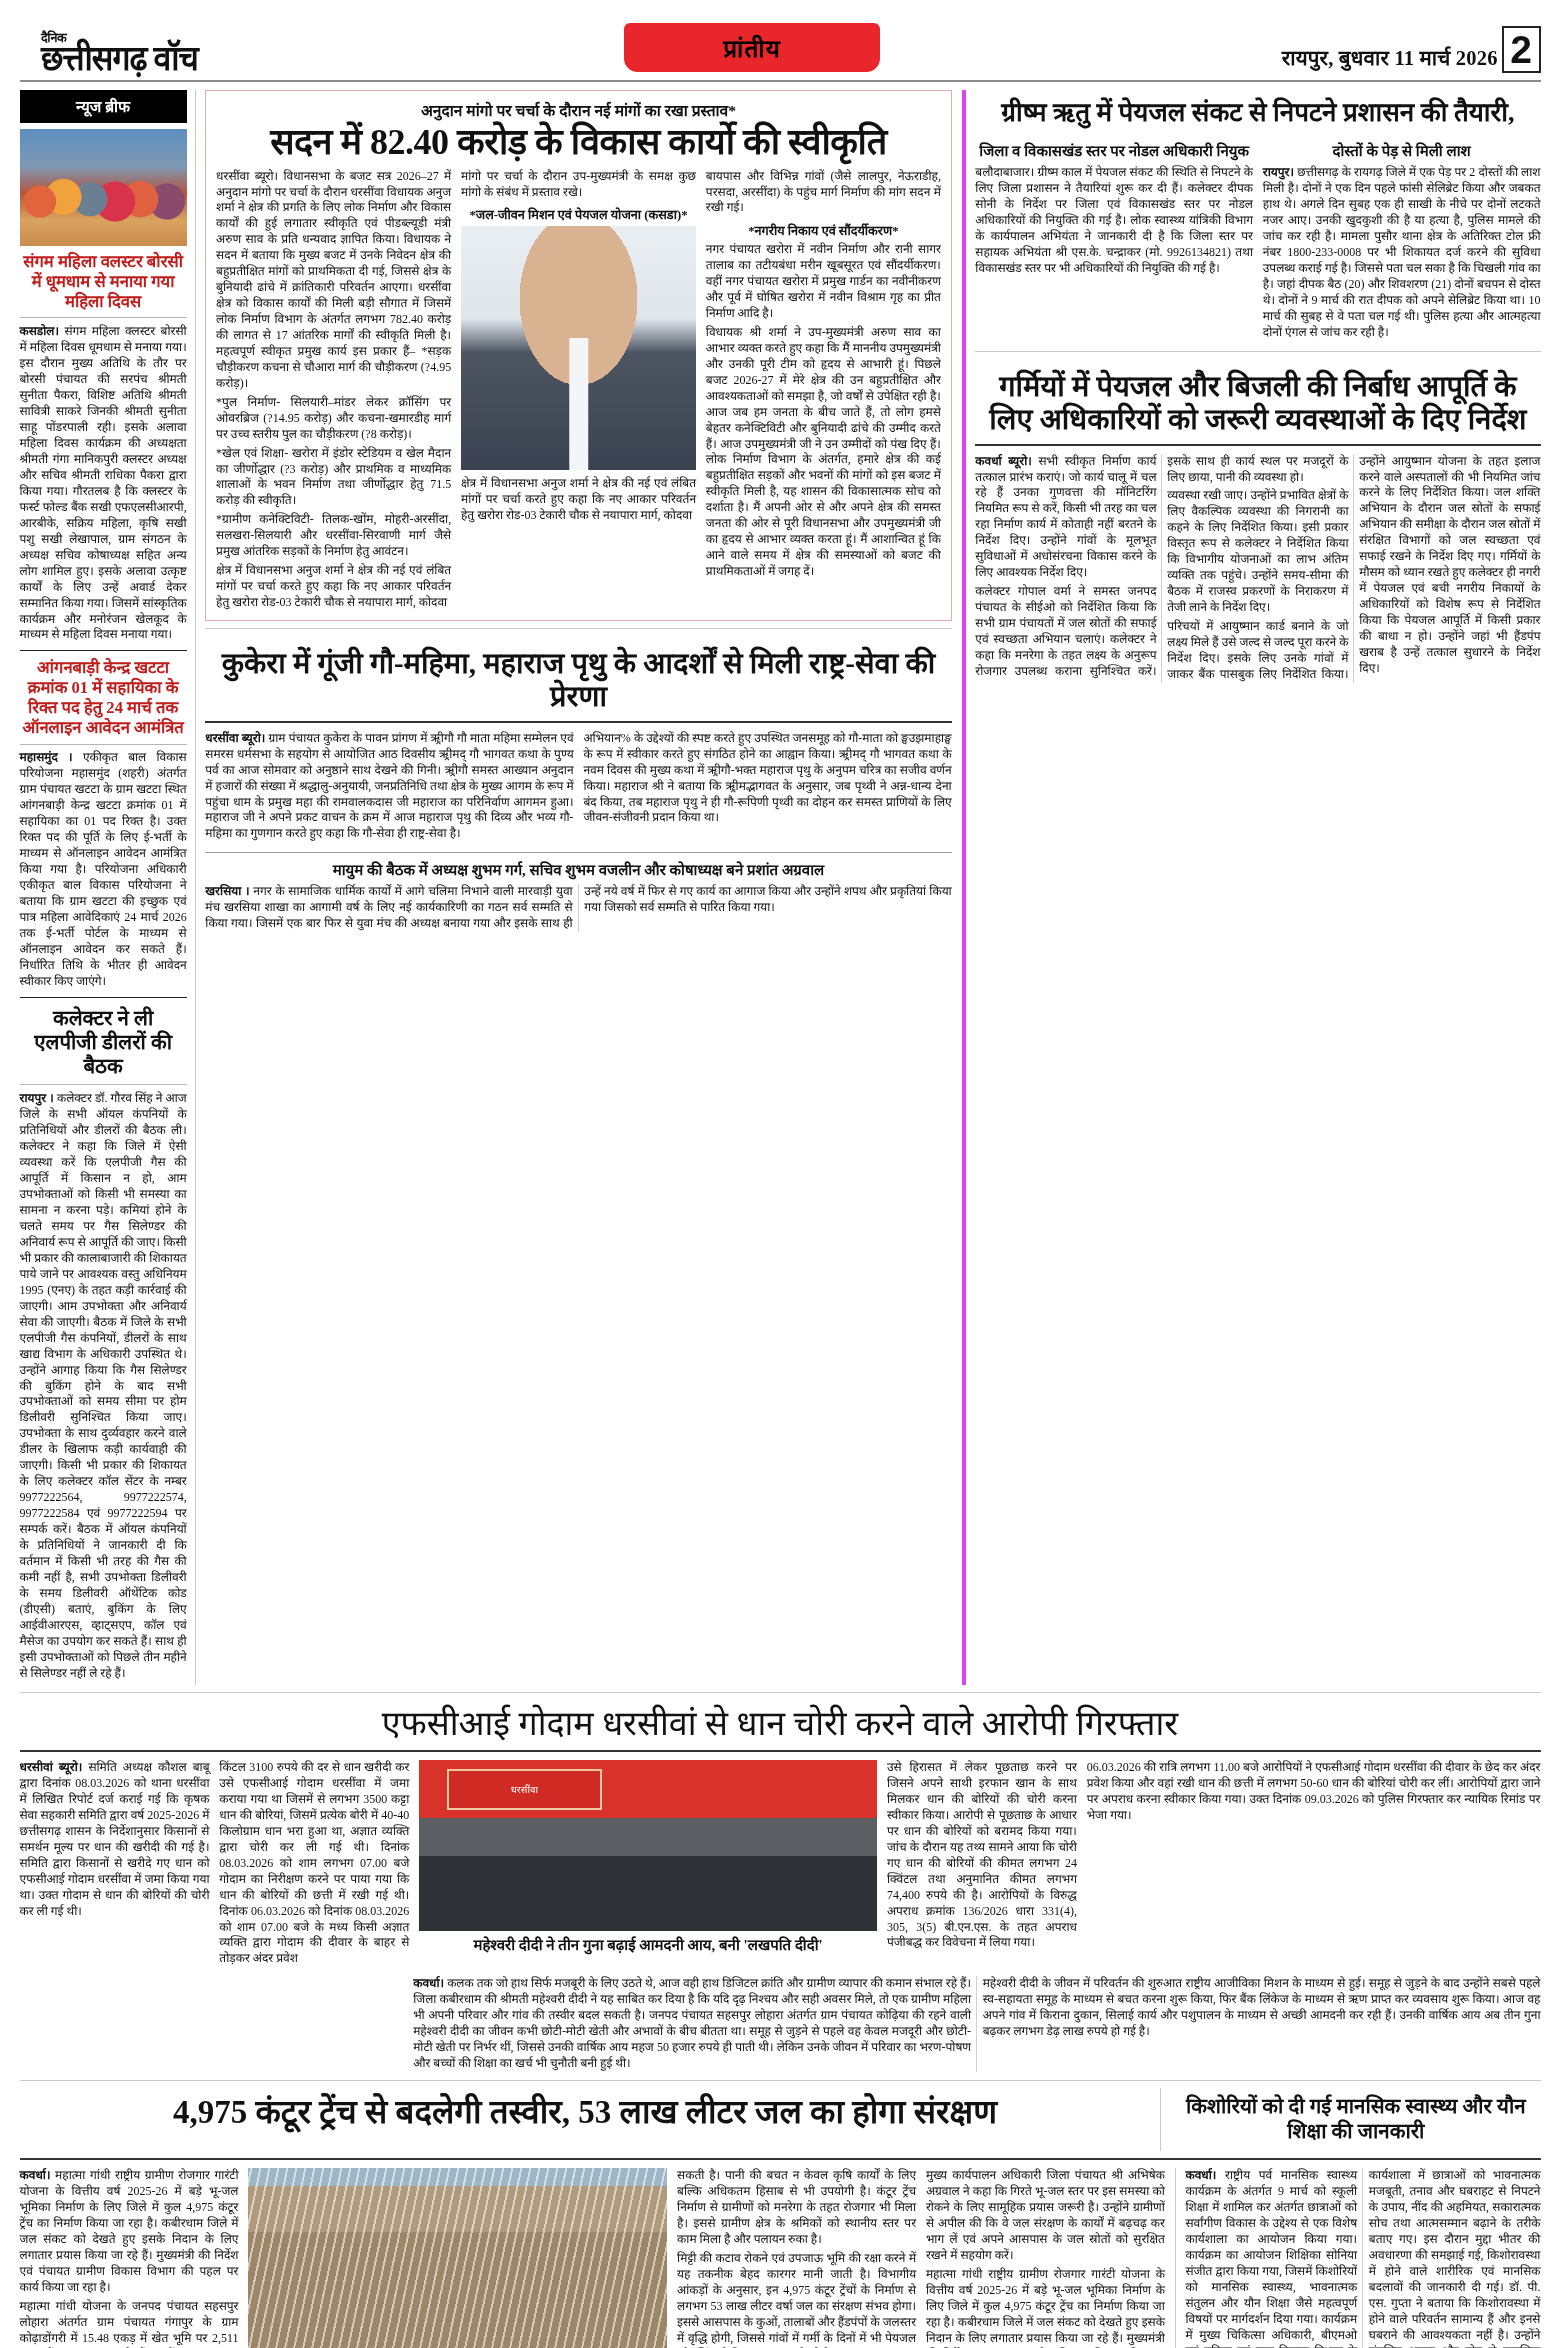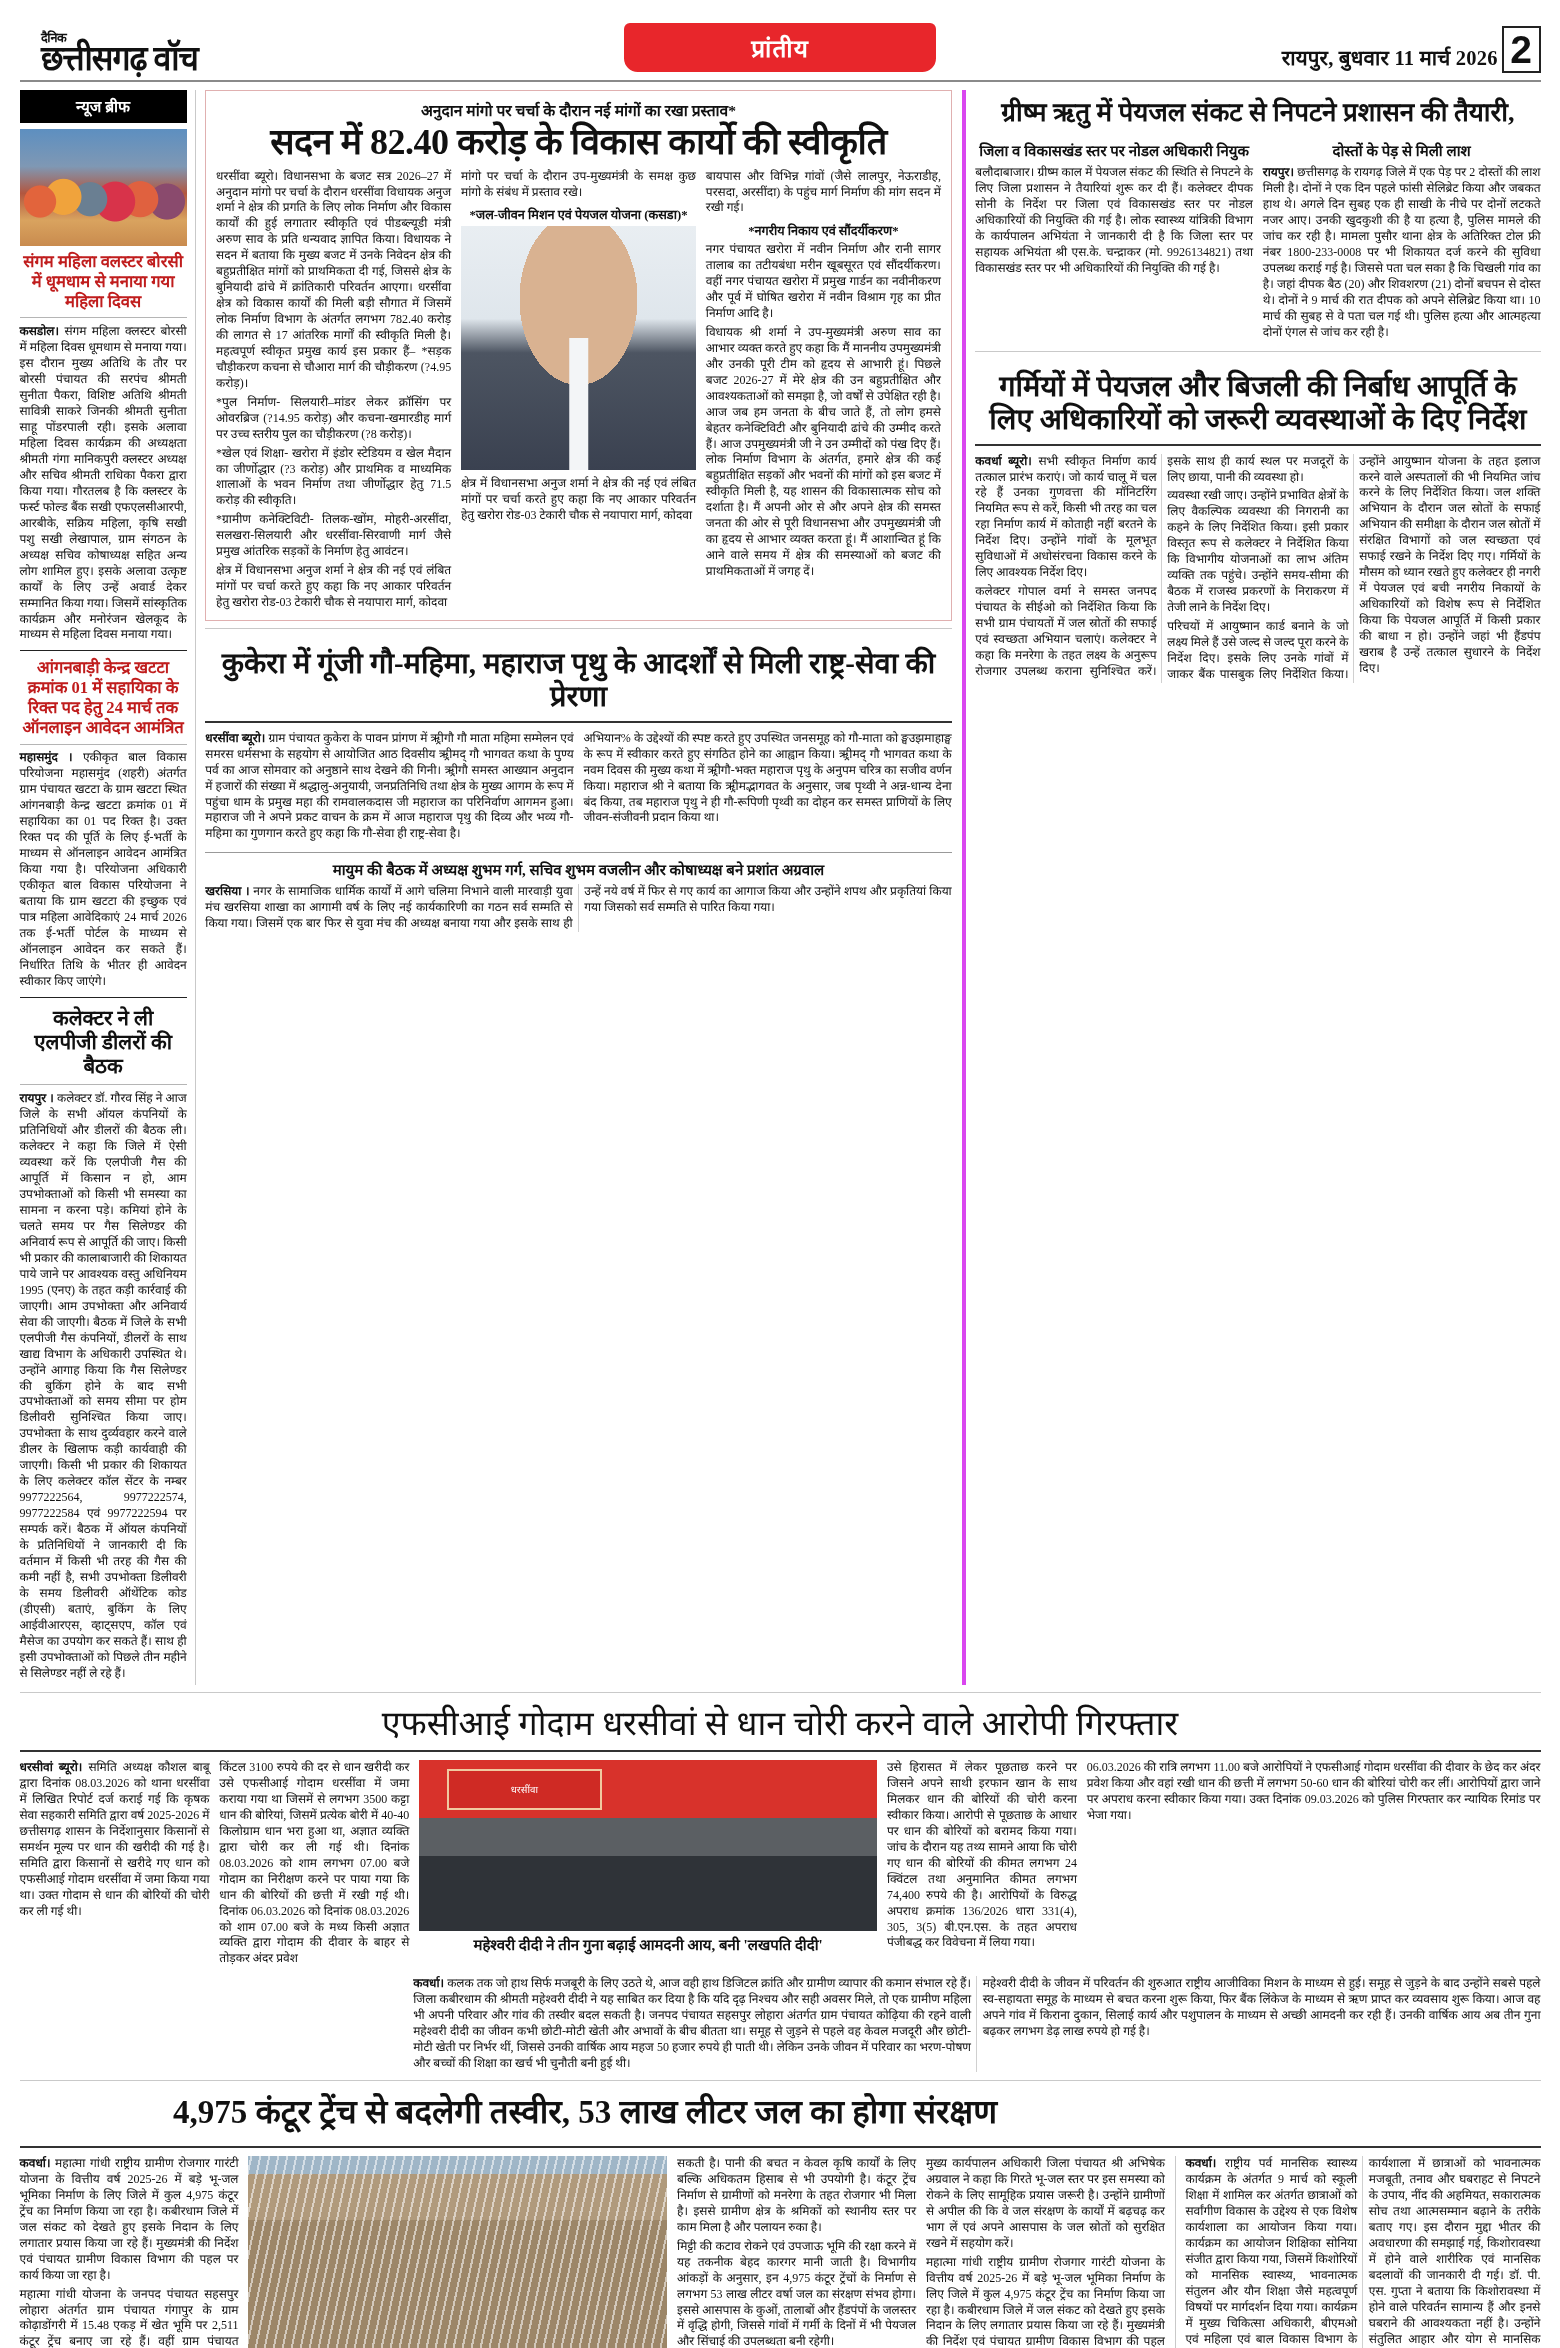--- a/index.html
+++ b/index.html
@@ -12,21 +12,21 @@
   .page{ width:1560px; height:2348px; padding:17.6px 19.5px 9.8px 19.5px; position:relative; }
 
   
   .masthead{ display:flex; align-items:flex-end; justify-content:space-between; height:57px; position:relative; }
   .logo-wrap{ display:flex; flex-direction:column; align-items:flex-start; padding-left:21.5px; }
   .logo-small{ font-size:12.7px; font-weight:bold; line-height:1; margin-bottom:-2px; letter-spacing:-0.5px;}
   .logo-main{ font-size:32px; font-weight:bold; line-height:1; letter-spacing:-1px;
               font-family:"Liberation Serif", serif; transform:scaleY(1.08); transform-origin:left bottom;}
   .section-badge{
     position:absolute; left:calc(50% - 156px); top:5.9px;
-    width:312px; height:49px; background:#e8262b; color:#ffffff;
+    width:256px; height:49px; background:#e8262b; color:#000000;
     border-radius:5.9px 5.9px 13.7px 13.7px;
     display:flex; align-items:center; justify-content:center;
     font-size:24.4px; font-weight:bold; letter-spacing:1px;
   }
   .dateline-wrap{ display:flex; align-items:flex-end; gap:3.9px; padding-bottom:2px;}
   .dateline{ font-size:20.5px; font-weight:bold; letter-spacing:0.2px; padding-bottom:2px;}
   .pageno{ border:2px solid #222; width:39px; height:47px; display:flex;align-items:center;justify-content:center;
            font-size:39px; font-weight:bold; line-height:1; font-family:"Liberation Sans",sans-serif;}
   .rule-thick{ border-top:2.9px solid #8a8a8a; margin-top:5.9px; }
 
@@ -272,20 +272,23 @@
         </div>
       </div>
     </div>
   </div>
 
   <div class="sec-wrap">
     <div class="flexrow">
       <div style="flex:0 0 1131px">
         <div class="hd-bottom">4,975 कंटूर ट्रेंच से बदलेगी तस्वीर, 53 लाख लीटर जल का होगा संरक्षण</div>
       </div>
+      <div style="flex:1;padding-left:9.8px;border-left:1px solid #c9c9c9">
+        <div class="hd-bottom-r">किशोरियों को दी गई मानसिक स्वास्थ्य और यौन शिक्षा की जानकारी</div>
+      </div>
     </div>
     <div class="hr-dark"></div>
     <div class="flexrow">
       <div style="flex:0 0 219px">
         <p class="body">
           <span class="lead">कवर्धा।</span>
           <span>महात्मा गांधी राष्ट्रीय ग्रामीण रोजगार गारंटी योजना के वित्तीय वर्ष 2025-26 में बड़े भू-जल भूमिका निर्माण के लिए जिले में कुल 4,975 कंटूर ट्रेंच का निर्माण किया जा रहा है। कबीरधाम जिले में जल संकट को देखते हुए इसके निदान के लिए लगातार प्रयास किया जा रहे हैं। मुख्यमंत्री की निर्देश एवं पंचायत ग्रामीण विकास विभाग की पहल पर कार्य किया जा रहा है।</span>
         </p>
         <p class="body">महात्मा गांधी योजना के जनपद पंचायत सहसपुर लोहारा अंतर्गत ग्राम पंचायत गंगापुर के ग्राम कोढ़ाडोंगरी में 15.48 एकड़ में खेत भूमि पर 2,511 कंटूर ट्रेंच बनाए जा रहे हैं। वहीं ग्राम पंचायत बड़ीवाकला के ग्राम बढ़ौनीखुर्द में 13.70 एकड़ भूमि पर 2,464 कंटूर ट्रेंच का निर्माण किया जा रहा है। जिसमें भू-जल स्तर में सुधार, मृदा संरक्षण और हरियाली बढ़ाने में उल्लेखनीय मदद मिलेगी।</p>
       </div>

